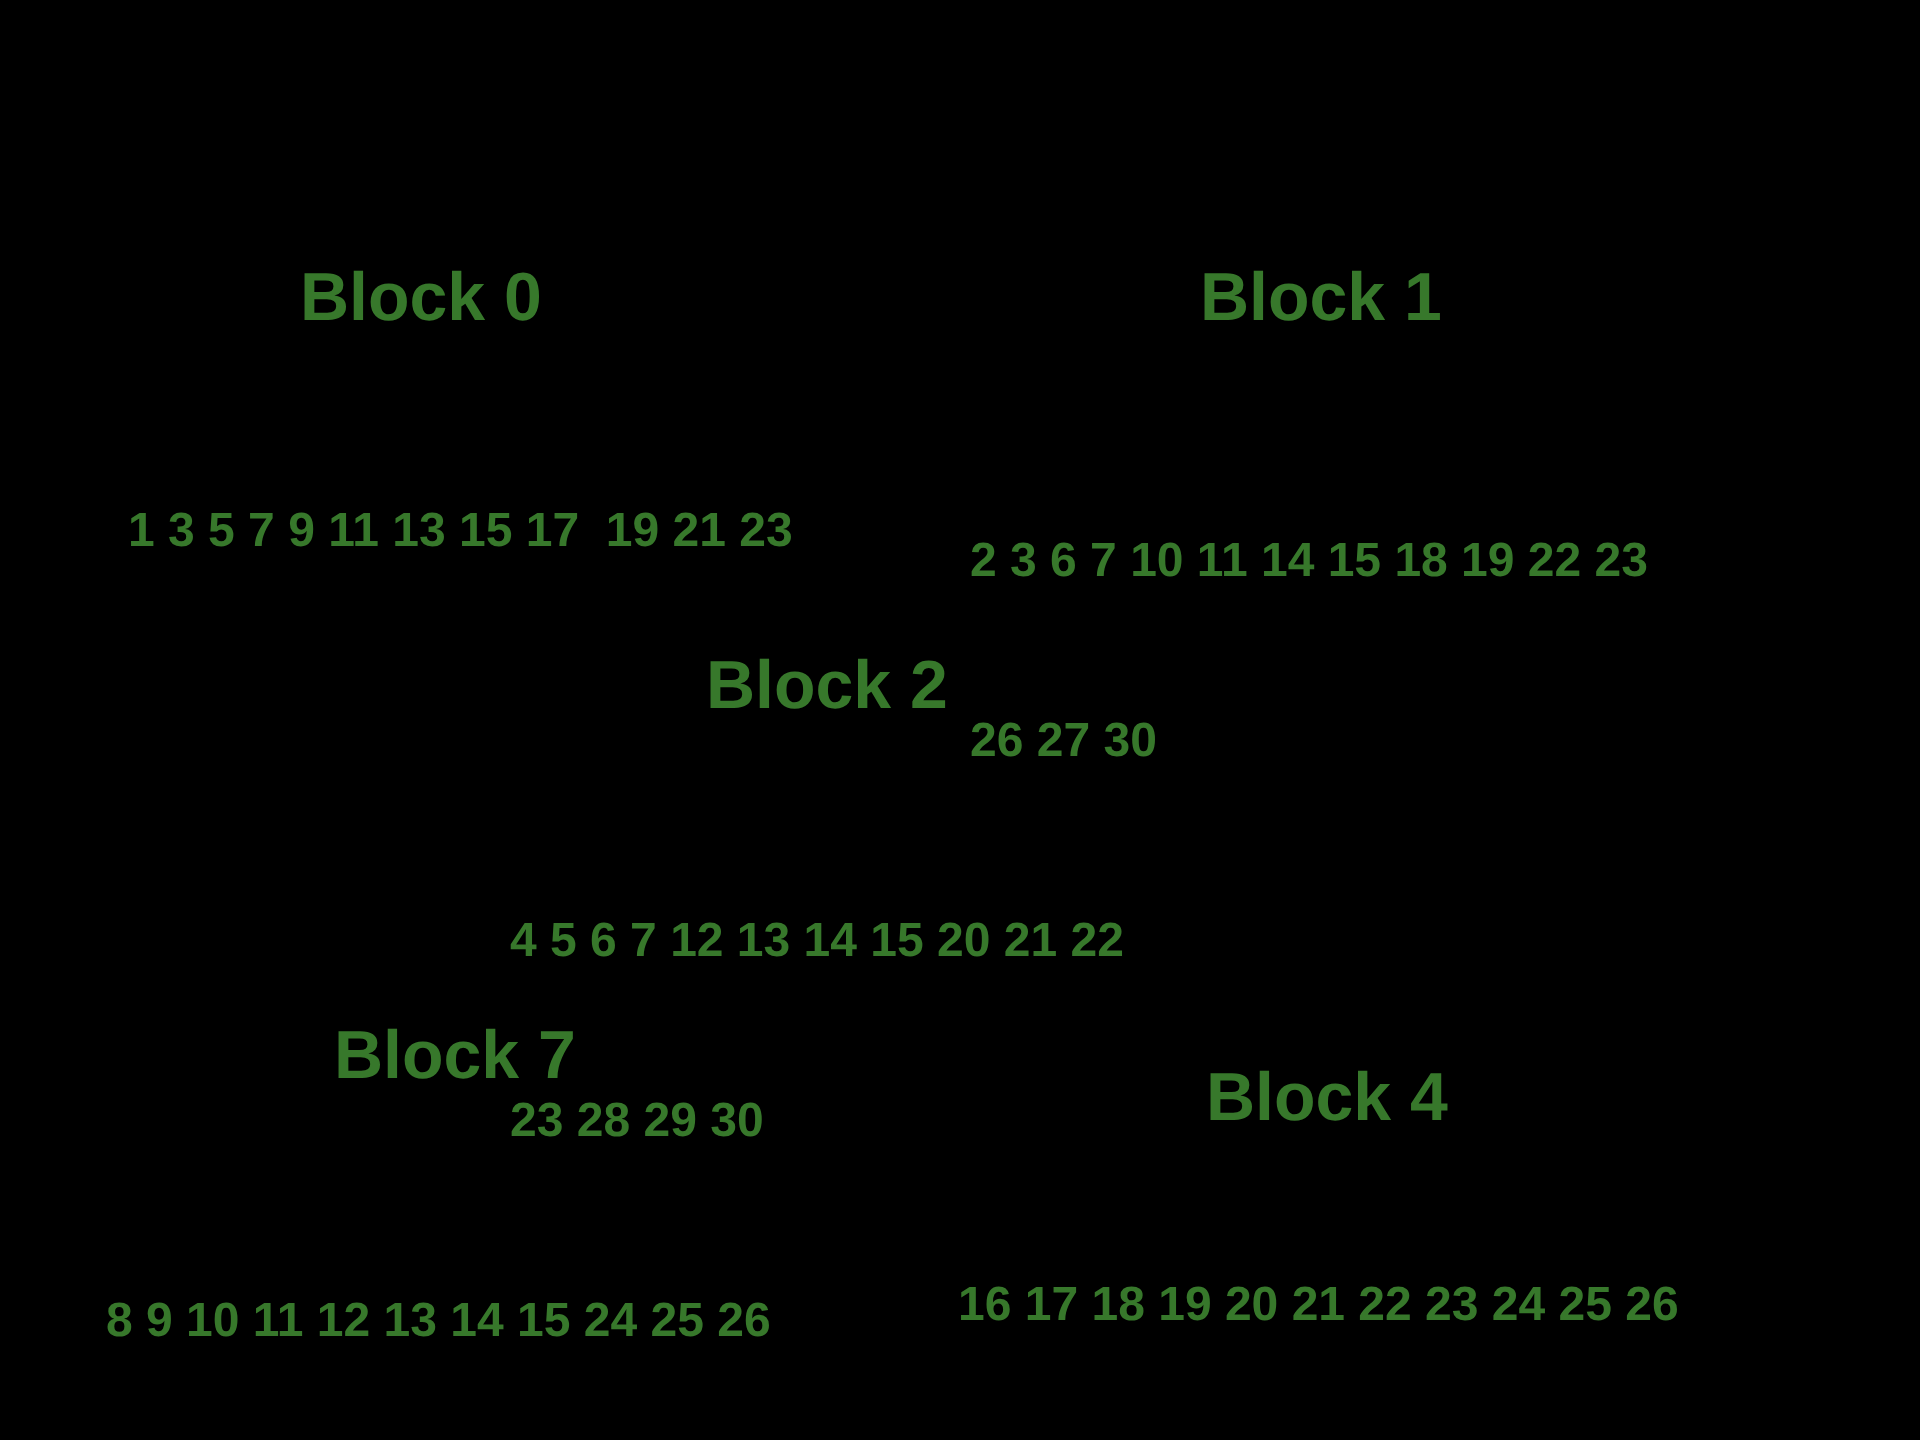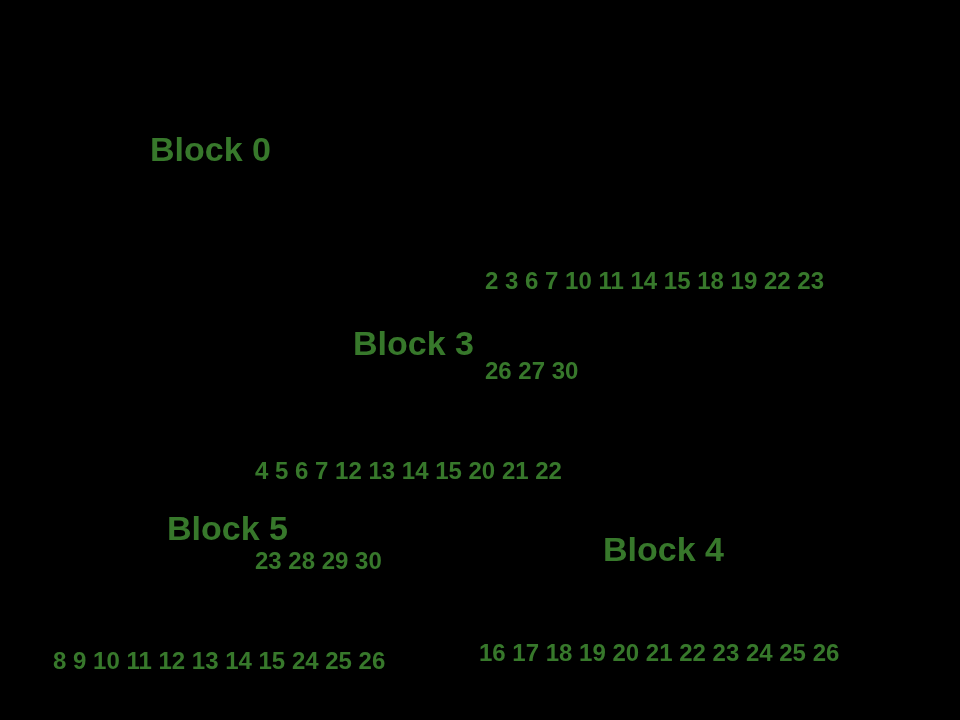--- a/index.html
+++ b/index.html
@@ -44,34 +44,36 @@
   .t4 { left: 603px; top: 511px; margin-top: 21px; }
   .n4 { left: 479px; top: 578px; }
 </style>
 </head>
 <body>
 
 <div class="stage">
 
   <h2 class="block-title t0">Block 0</h2>
   <div class="block-nums n0">
+    <div>1 3 5 7 9 11 13 15 17  19 21 23</div>
   </div>
 
+  <h2 class="block-title t1">Block 1</h2>
   <div class="block-nums n1">
     <div>2 3 6 7 10 11 14 15 18 19 22 23</div>
     <div>26 27 30</div>
   </div>
 
-  <h2 class="block-title t2">Block 3</h2>
+  <h2 class="block-title t2">Block 2</h2>
   <div class="block-nums n2">
     <div>4 5 6 7 12 13 14 15 20 21 22</div>
     <div>23 28 29 30</div>
   </div>
 
-  <h2 class="block-title t3">Block 5</h2>
+  <h2 class="block-title t3">Block 7</h2>
   <div class="block-nums n3">
     <div>8 9 10 11 12 13 14 15 24 25 26</div>
     
   </div>
 
   <h2 class="block-title t4">Block 4</h2>
   <div class="block-nums n4">
     <div>16 17 18 19 20 21 22 23 24 25 26</div>
     
   </div>

